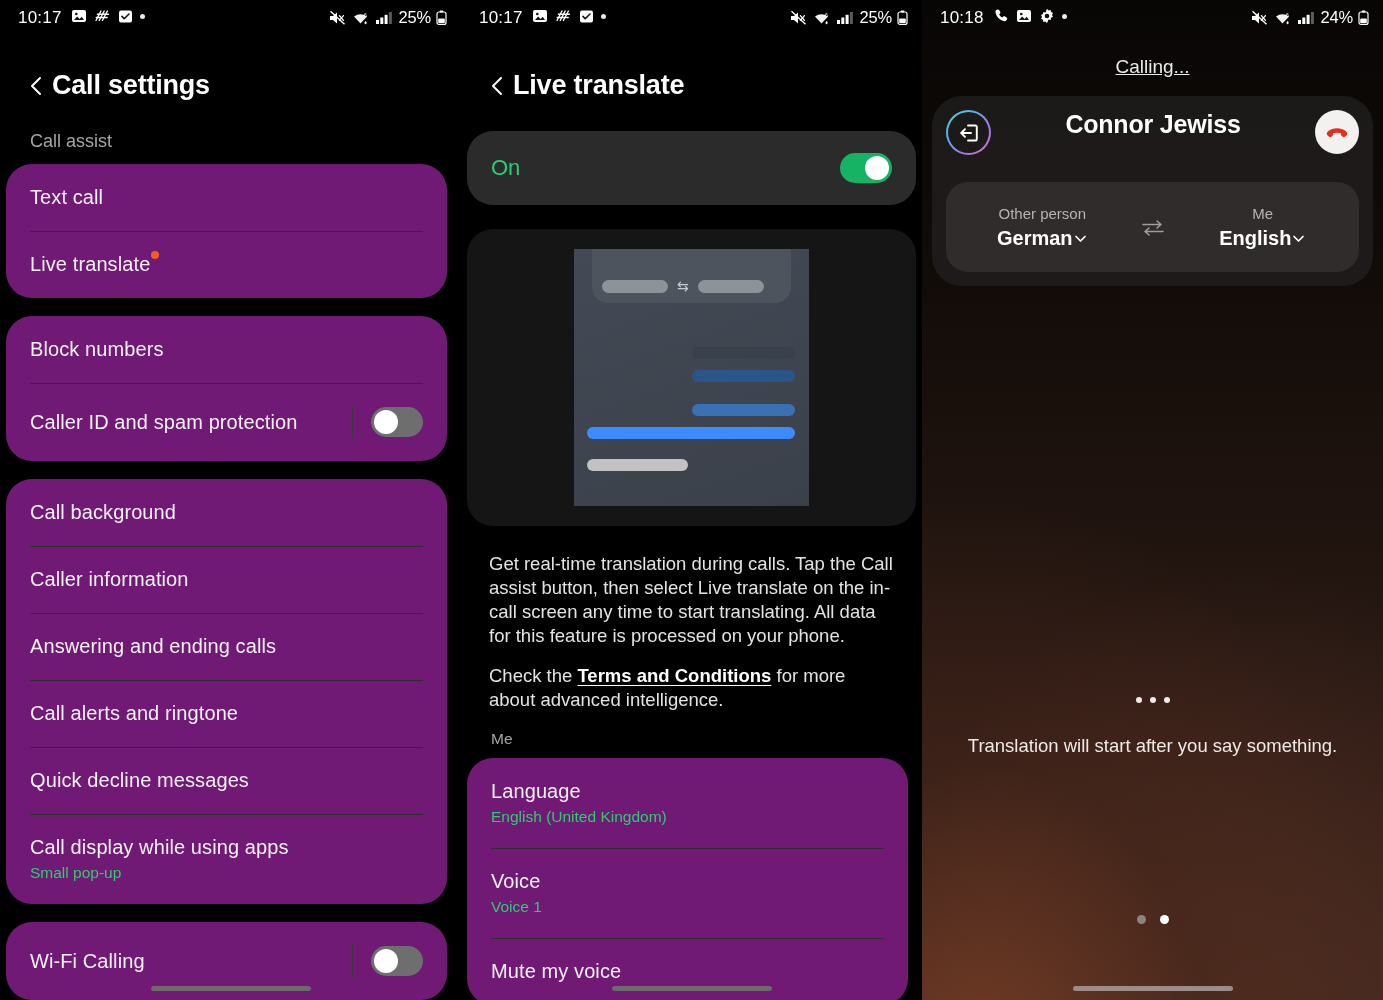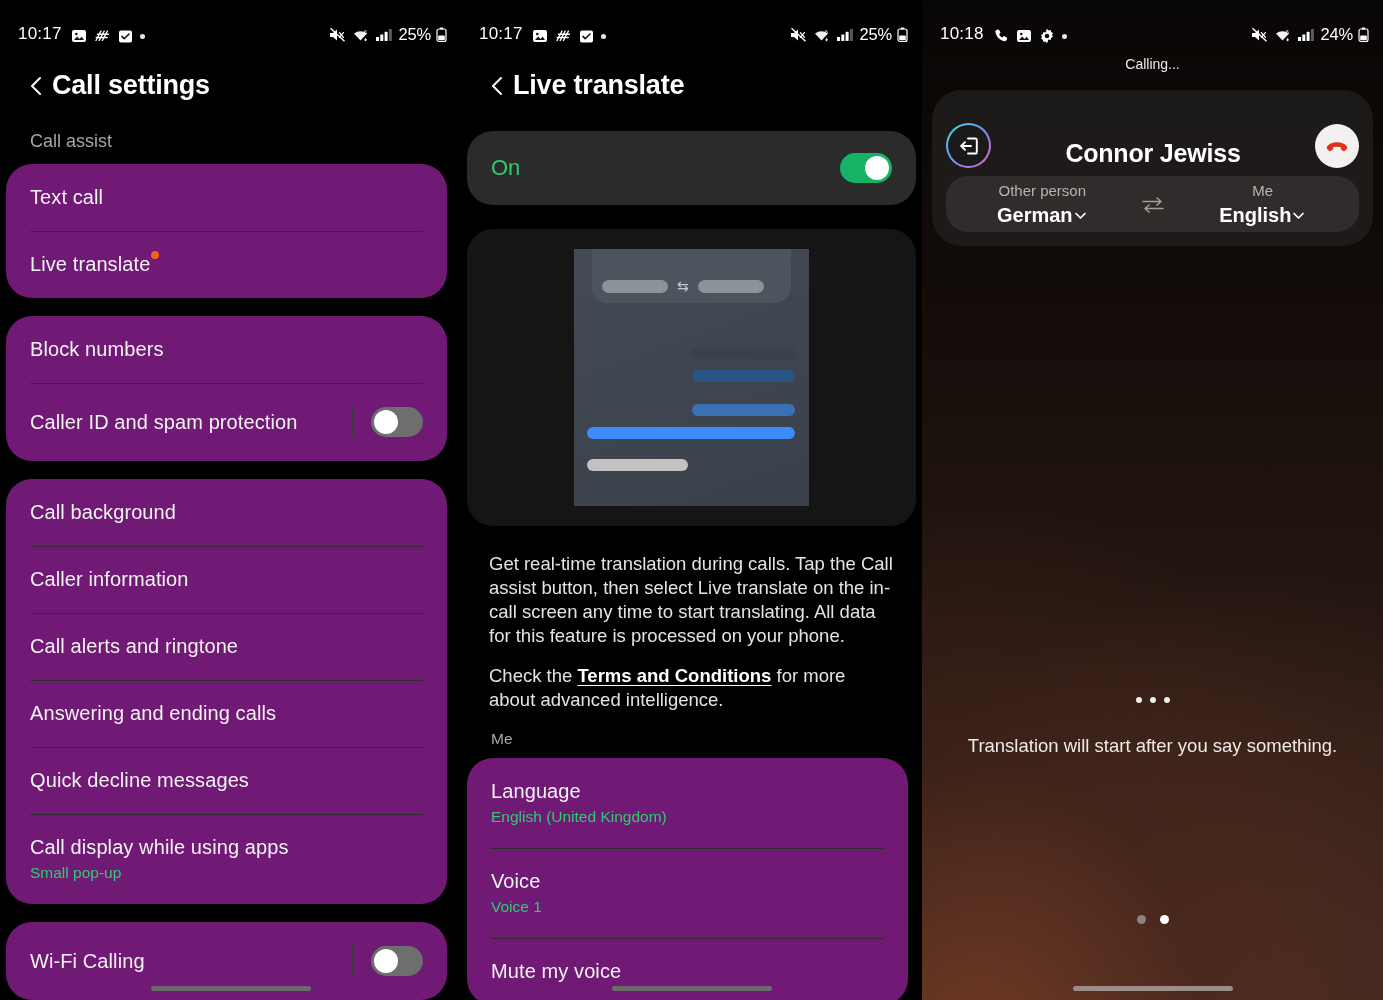--- a/index.html
+++ b/index.html
@@ -24,22 +24,22 @@
     position: relative;
     overflow: hidden;
     background: #000;
   }
   .panel.p3 { width: 461px; }
 
   
   .statusbar {
     height: 44px;
     display: flex;
-    align-items: flex-end;
-    padding: 0 14px 0 18px;
+    align-items: flex-start;
+    padding: 8px 14px 0 18px;
     color: #fff;
     font-size: 17px;
     letter-spacing: .2px;
   }
   .sb-time { font-size: 17px; font-weight: 400; }
   .sb-left-icons {
     display: flex;
     align-items: center;
     gap: 7px;
     margin-left: 9px;
@@ -242,32 +242,33 @@
   
   .p3 {
     background:
       radial-gradient(120% 75% at 12% 108%, rgba(120, 62, 38, .95) 0%, rgba(72, 38, 26, .55) 42%, rgba(0,0,0,0) 78%),
       radial-gradient(110% 60% at 70% 100%, rgba(86, 48, 34, .8) 0%, rgba(0,0,0,0) 72%),
       linear-gradient(to bottom, #080605 0%, #120c09 28%, #241611 60%, #34201a 88%, #3a2420 100%);
   }
   .calling-status {
     text-align: center;
     color: #eaeaea;
-    font-size: 14px;
+    font-size: 19px;
     padding-top: 12px;
+    text-decoration: underline;
   }
   .call-card {
     margin: 18px 10px 0 10px;
     background: rgba(30, 28, 27, .92);
     border-radius: 30px;
     padding: 14px 14px 14px 14px;
   }
   .call-head {
     display: flex;
-    align-items: flex-end;
+    align-items: flex-start;
     height: 64px;
     gap: 24px;
   }
   .assist-btn {
     width: 45px; height: 45px;
     border-radius: 50%;
     background:
       linear-gradient(#1b1a19, #1b1a19) padding-box,
       linear-gradient(135deg, #4fd8d0 0%, #5aa9f0 35%, #9b7cf0 65%, #e06bb5 100%) border-box;
     border: 2px solid transparent;
@@ -288,21 +289,21 @@
     border-radius: 50%;
     background: #f3f1f0;
     display: flex; align-items: center; justify-content: center;
     cursor: pointer;
     flex: none;
   }
   .lang-bar {
     margin-top: 8px;
     background: rgba(55, 51, 50, .75);
     border-radius: 22px;
-    height: 56px;
+    height: 90px;
     display: flex;
     align-items: center;
     padding: 0 6px;
   }
   .lang-col {
     flex: 1;
     text-align: center;
   }
   .lang-cap {
     color: #b8b2b0;
@@ -492,26 +493,26 @@
           <span class="row-label">Call background</span>
         </div>
       </div>
       <div class="row">
         <div class="row-text-wrap">
           <span class="row-label">Caller information</span>
         </div>
       </div>
       <div class="row">
         <div class="row-text-wrap">
+          <span class="row-label">Answering and ending calls</span>
+        </div>
+      </div>
+      <div class="row">
+        <div class="row-text-wrap">
           <span class="row-label">Call alerts and ringtone</span>
-        </div>
-      </div>
-      <div class="row">
-        <div class="row-text-wrap">
-          <span class="row-label">Answering and ending calls</span>
         </div>
       </div>
       <div class="row">
         <div class="row-text-wrap">
           <span class="row-label">Quick decline messages</span>
         </div>
       </div>
       <div class="row">
         <div class="row-text-wrap">
           <span class="row-label">Call display while using apps</span>

